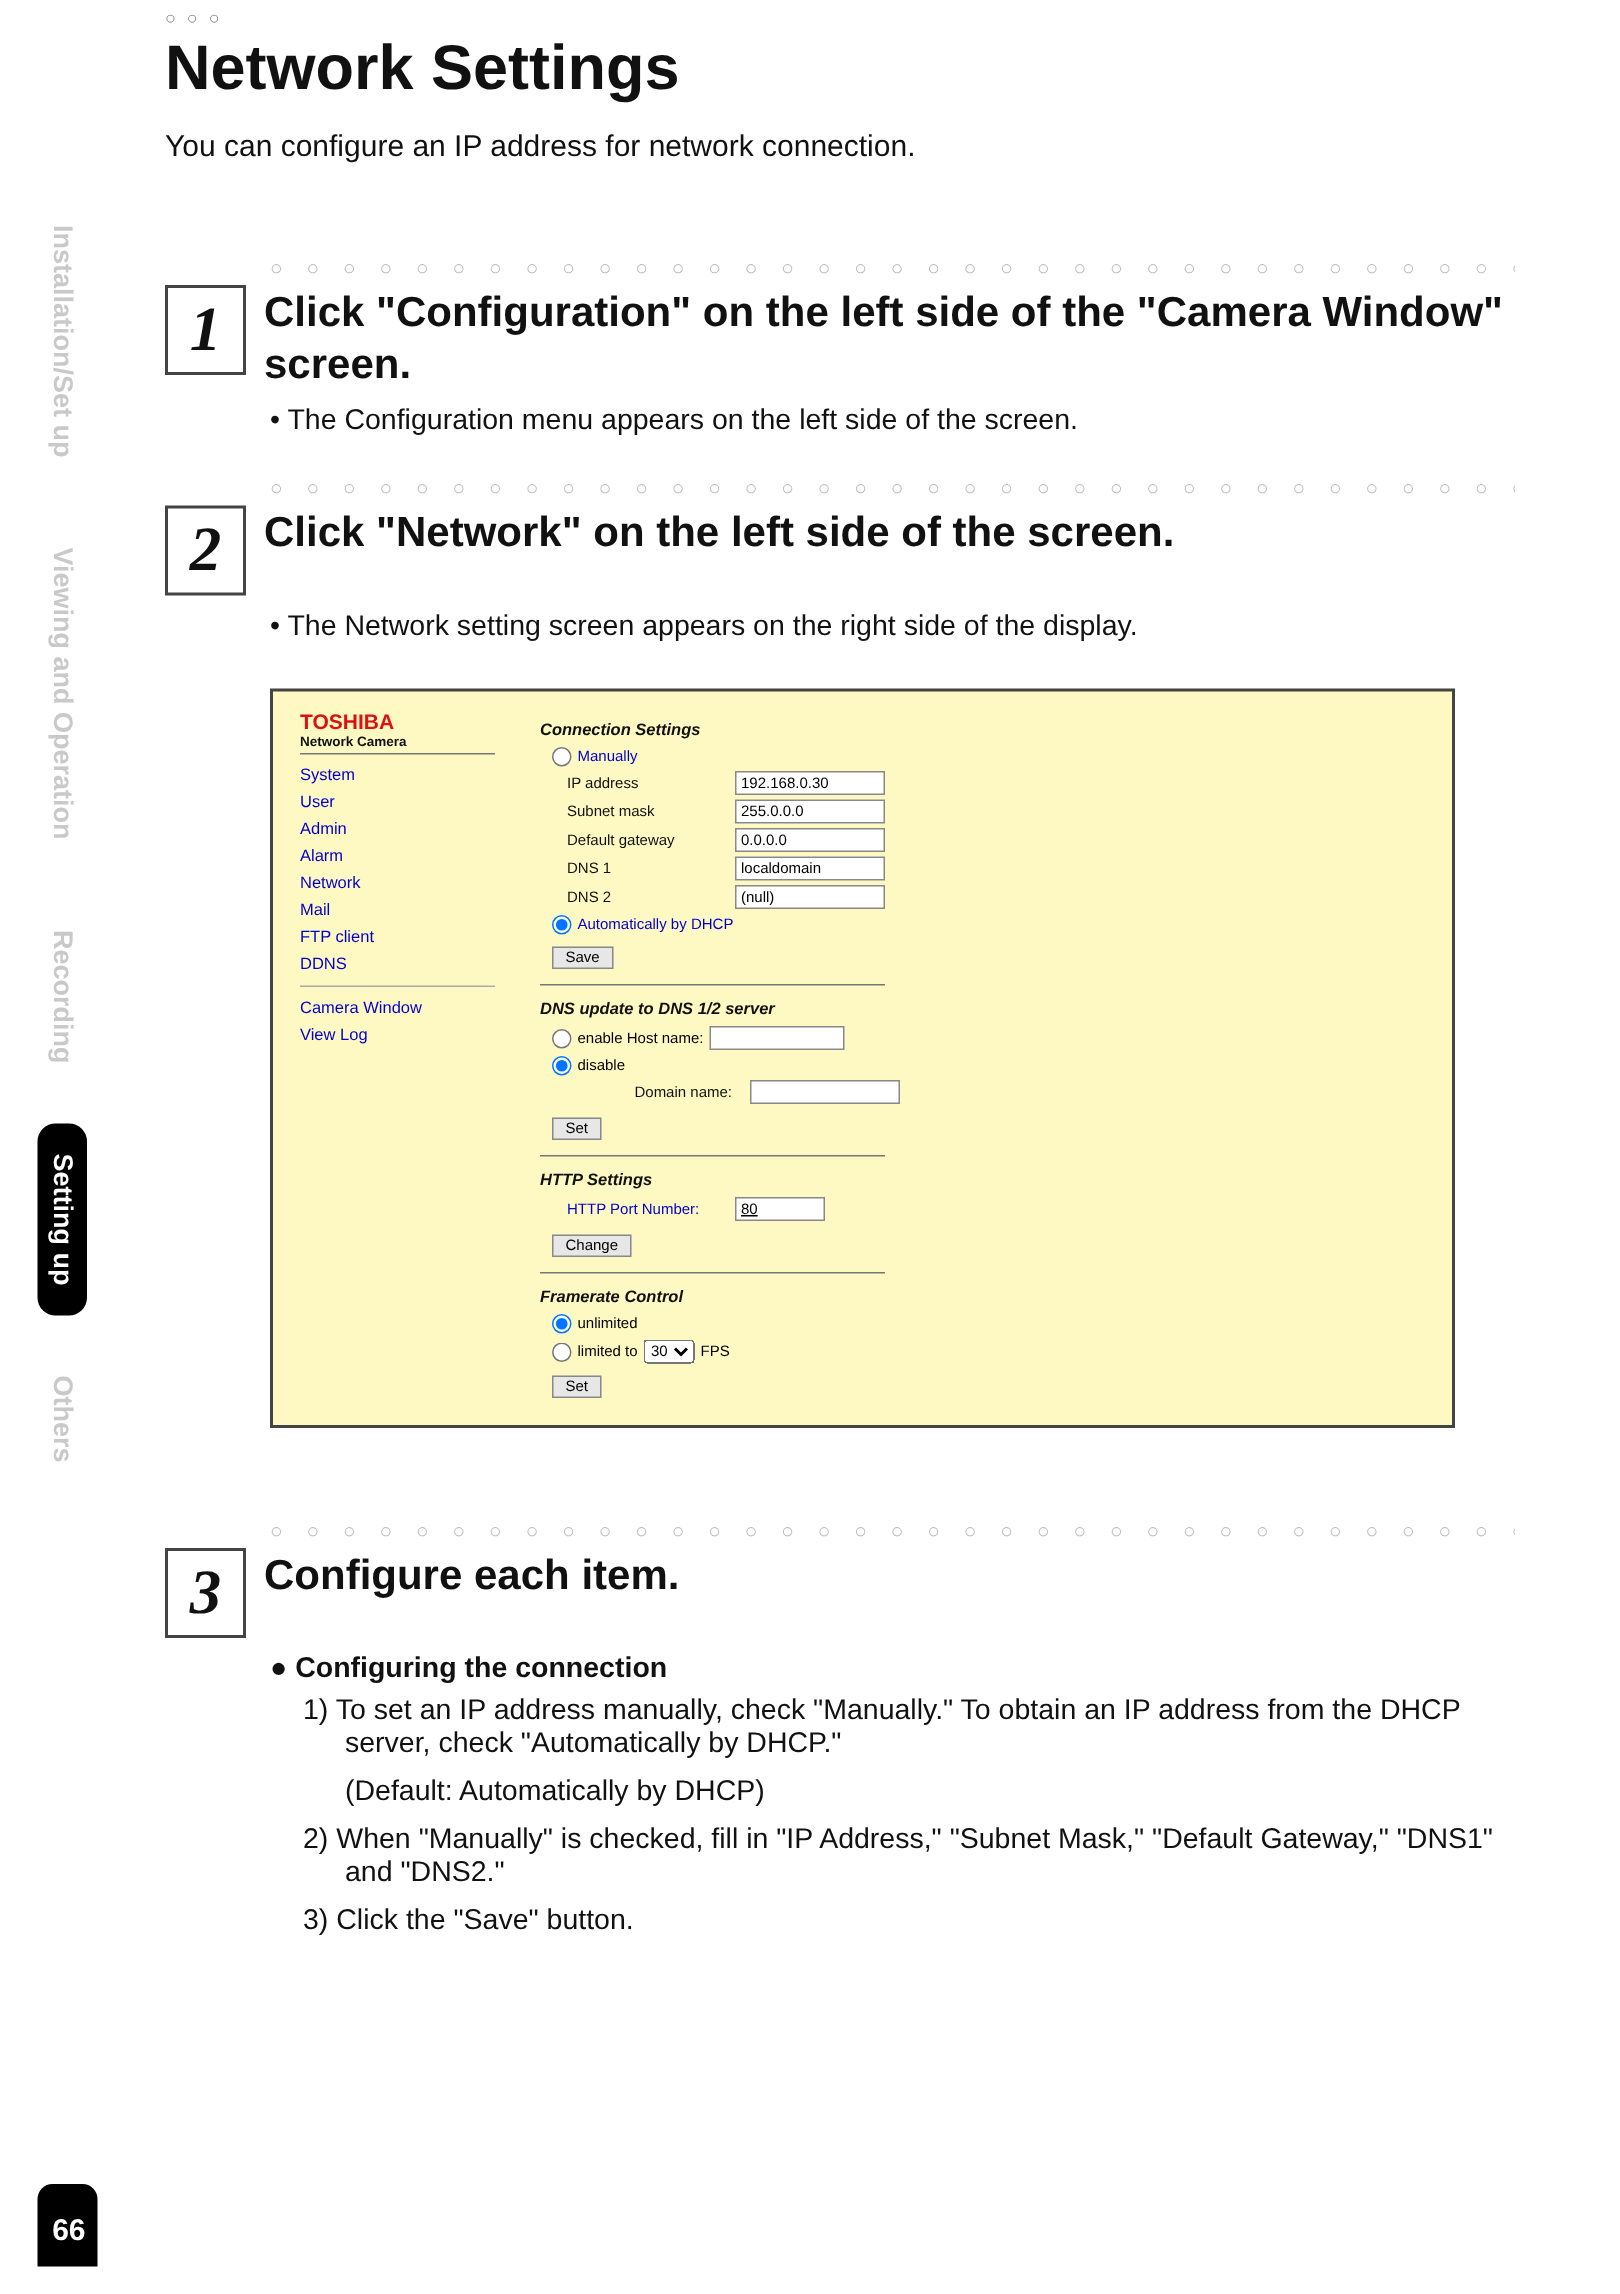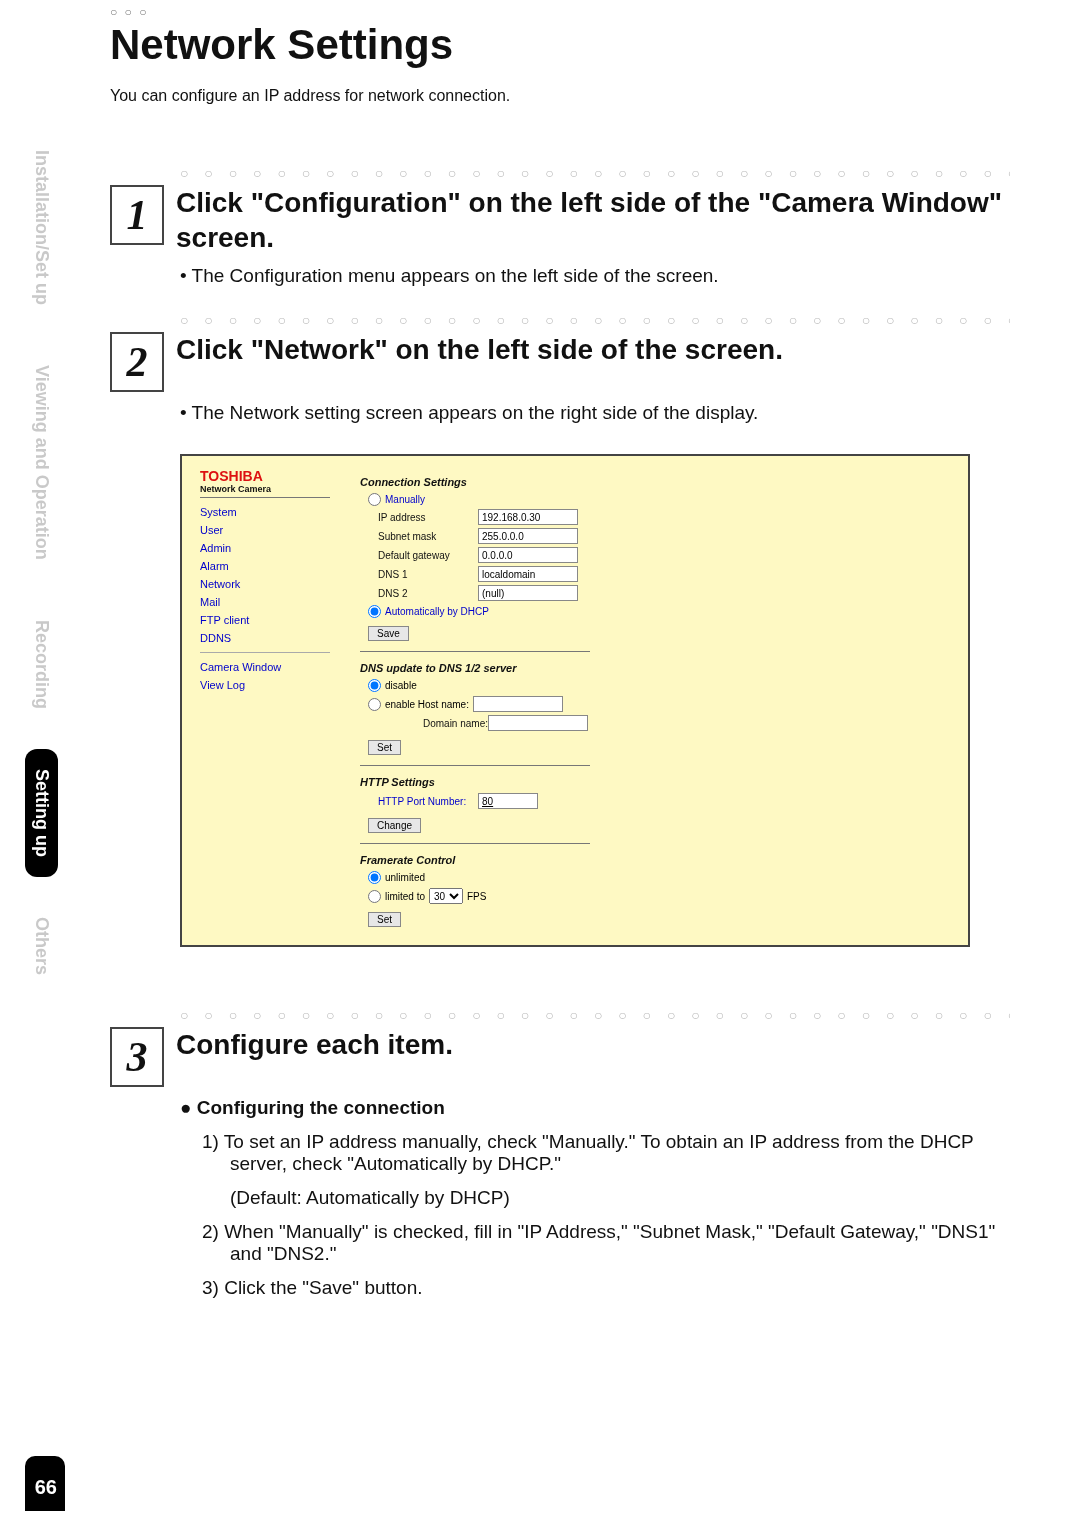--- a/index.html
+++ b/index.html
@@ -3,21 +3,21 @@
 <meta charset="utf-8">
 <style>
   * { box-sizing: border-box; margin: 0; padding: 0; }
   html, body { width: 1080px; height: 1529px; background: #fff; font-family: Arial, Helvetica, sans-serif; color: #111; }
   .tabs { position: absolute; left: 25px; top: 130px; width: 40px; height: 1160px; }
   .tab { writing-mode: vertical-rl; text-orientation: mixed; text-align: center; font-size: 18px; font-weight: bold; color: #c9c9c9; padding: 20px 6px; border-radius: 12px; margin-bottom: 20px; }
   .tab.active { background: #000; color: #fff; }
   .page { position: absolute; left: 110px; top: 5px; width: 900px; }
   .title-deco { font-size: 12px; color: #777; letter-spacing: 2px; }
   h1 { font-size: 42px; font-weight: bold; margin: 2px 0 18px; }
-  .intro { font-size: 16px; margin-bottom: 60px; }
+  .intro { font-size: 20px; margin-bottom: 60px; }
   .step { margin-top: 25px; }
   .dotrow { color: #bbb; font-size: 14px; letter-spacing: 6px; white-space: nowrap; overflow: hidden; margin-left: 70px; margin-bottom: 4px; }
   .step-head { display: flex; align-items: flex-start; gap: 12px; }
   .step-num { width: 54px; height: 60px; border: 2px solid #444; display: flex; align-items: center; justify-content: center; font-family: Georgia, 'Times New Roman', serif; font-style: italic; font-size: 42px; font-weight: bold; }
   .step-title { font-size: 28px; font-weight: bold; line-height: 1.25; flex: 1; }
   .step-body { margin-left: 70px; font-size: 19px; margin-top: 10px; }
   .step-body .bullet::before { content: '• '; }
   .screenshot { margin-left: 70px; margin-top: 30px; border: 2px solid #444; width: 790px; background: #fef9c3; padding: 12px 18px 18px; font-family: Arial, sans-serif; }
   .ss-top { display: flex; gap: 30px; }
   .ss-left { width: 130px; }
@@ -25,34 +25,34 @@
   .ss-brand-sub { font-size: 9px; font-weight: bold; border-bottom: 1px solid #777; padding-bottom: 3px; margin-bottom: 8px; }
   .ss-nav a { display: block; color: #00c; font-size: 11px; margin: 6px 0; }
   .ss-nav hr { border: 0; border-top: 1px solid #aaa; margin: 8px 0; }
   .ss-right { flex: 1; font-size: 11px; }
   .ss-crumb { font-size: 11px; border-bottom: 1px solid #777; padding-bottom: 5px; margin-bottom: 8px; }
   .ss-crumb b { font-style: italic; font-weight: bold; }
   .ss-crumb .host { color: #d11; font-weight: bold; }
   .ss-crumb .back { color: #00c; text-decoration: underline; }
   .ss-sec-title { font-style: italic; font-weight: bold; font-size: 11px; margin: 8px 0 5px; }
   .ss-divider { border: 0; border-top: 1px solid #777; width: 230px; margin: 10px 0; }
-  .ss-row { display: flex; align-items: center; gap: 0; margin: 3px 0 3px 18px; }
+  .ss-row { display: flex; align-items: center; gap: 12px; margin: 3px 0 3px 18px; }
   .ss-row label { width: 100px; font-size: 10px; }
   .ss-row input[type=text] { width: 100px; font-size: 10px; border: 1px solid #888; height: 16px; padding: 0 3px; }
   .ss-radio { display: flex; align-items: center; gap: 4px; margin: 4px 0 2px 8px; font-size: 10px; color: #00c; }
   .ss-radio input { margin: 0; }
   .ss-radio.black { color: #000; }
   .ss-btn { font-size: 10px; border: 1px solid #888; background: #e7e7e7; padding: 1px 8px; margin: 6px 0 0 8px; }
   .ss-inline label { width: 110px; }
   .ss-port-label { color: #00c; }
   .ss-fps select { font-size: 10px; height: 16px; }
   .sub-h { font-weight: bold; font-size: 19px; margin-top: 10px; }
   .sub-h::before { content: '● '; }
   .numlist { margin-left: 22px; margin-top: 6px; font-size: 19px; }
-  .numlist .li { margin: 12px 0 10px; padding-left: 28px; text-indent: -28px; }
+  .numlist .li { margin: 2px 0 10px; padding-left: 28px; text-indent: -28px; }
   .page-num { position: absolute; left: 25px; bottom: 18px; background: #000; color: #fff; font-weight: bold; font-size: 20px; padding: 20px 8px 12px; border-radius: 10px 10px 0 0; width: 40px; text-align: right; }
 </style>
 </head>
 <body>
 
 <div class="tabs">
   <div class="tab">Installation/Set up</div>
   <div class="tab" style="line-height:1.1">Viewing
 and Operation</div>
   <div class="tab">Recording</div>
@@ -134,27 +134,27 @@
             </div>
           <div class="ss-radio">
               <input type="radio" checked="" style="">
               <span>Automatically by DHCP</span>
             </div>
           <button class="ss-btn">Save</button>
           <hr class="ss-divider">
 
           <div class="ss-sec-title">DNS update to DNS 1/2 server</div>
           <div class="ss-radio black">
-              <input type="radio" checked="" style="">
-              <span>disable</span>
-            </div>
-          <div class="ss-radio black">
               <input type="radio" style="">
               <span>enable Host name:</span>
               <input type="text" style="width: 90px; font-size: 10px; border: 1px solid rgb(136, 136, 136); height: 16px;">
+            </div>
+          <div class="ss-radio black">
+              <input type="radio" checked="" style="">
+              <span>disable</span>
             </div>
           <div class="ss-row ss-inline">
               <label style="text-align:right">Domain name:</label>
               <input type="text" style="">
             </div>
           <button class="ss-btn">Set</button>
           <hr class="ss-divider">
 
           <div class="ss-sec-title">HTTP Settings</div>
           <div class="ss-row">

